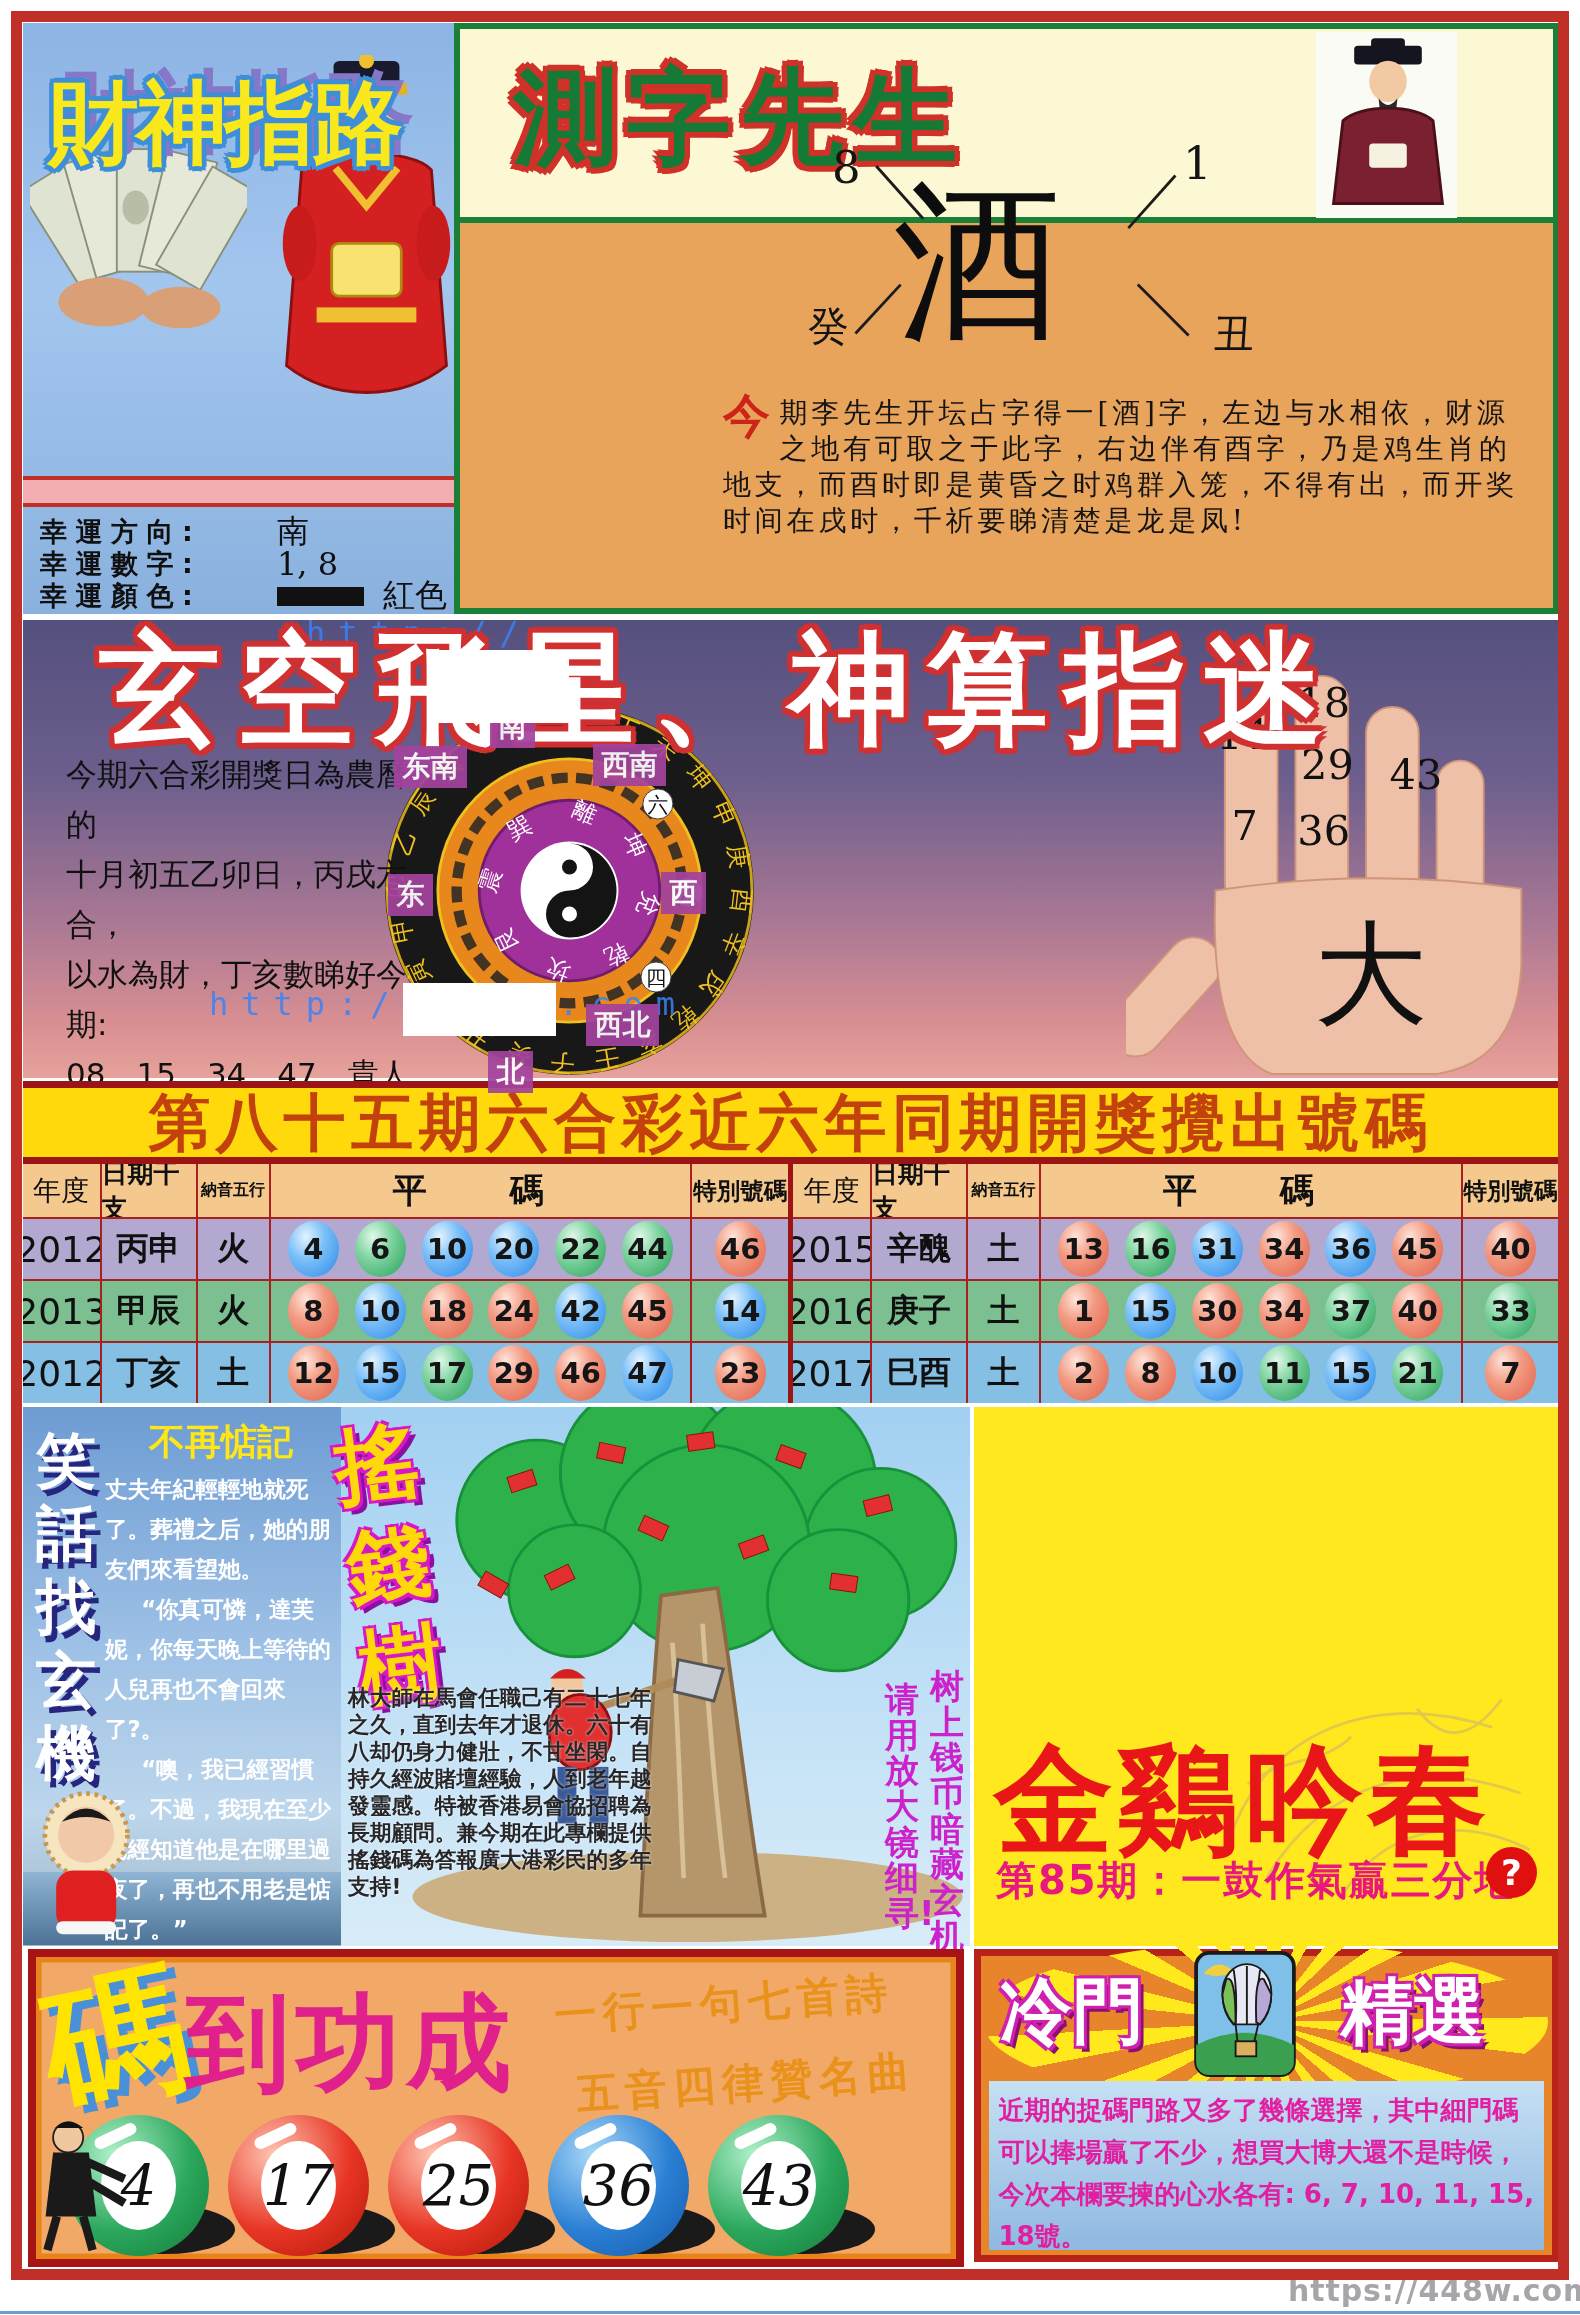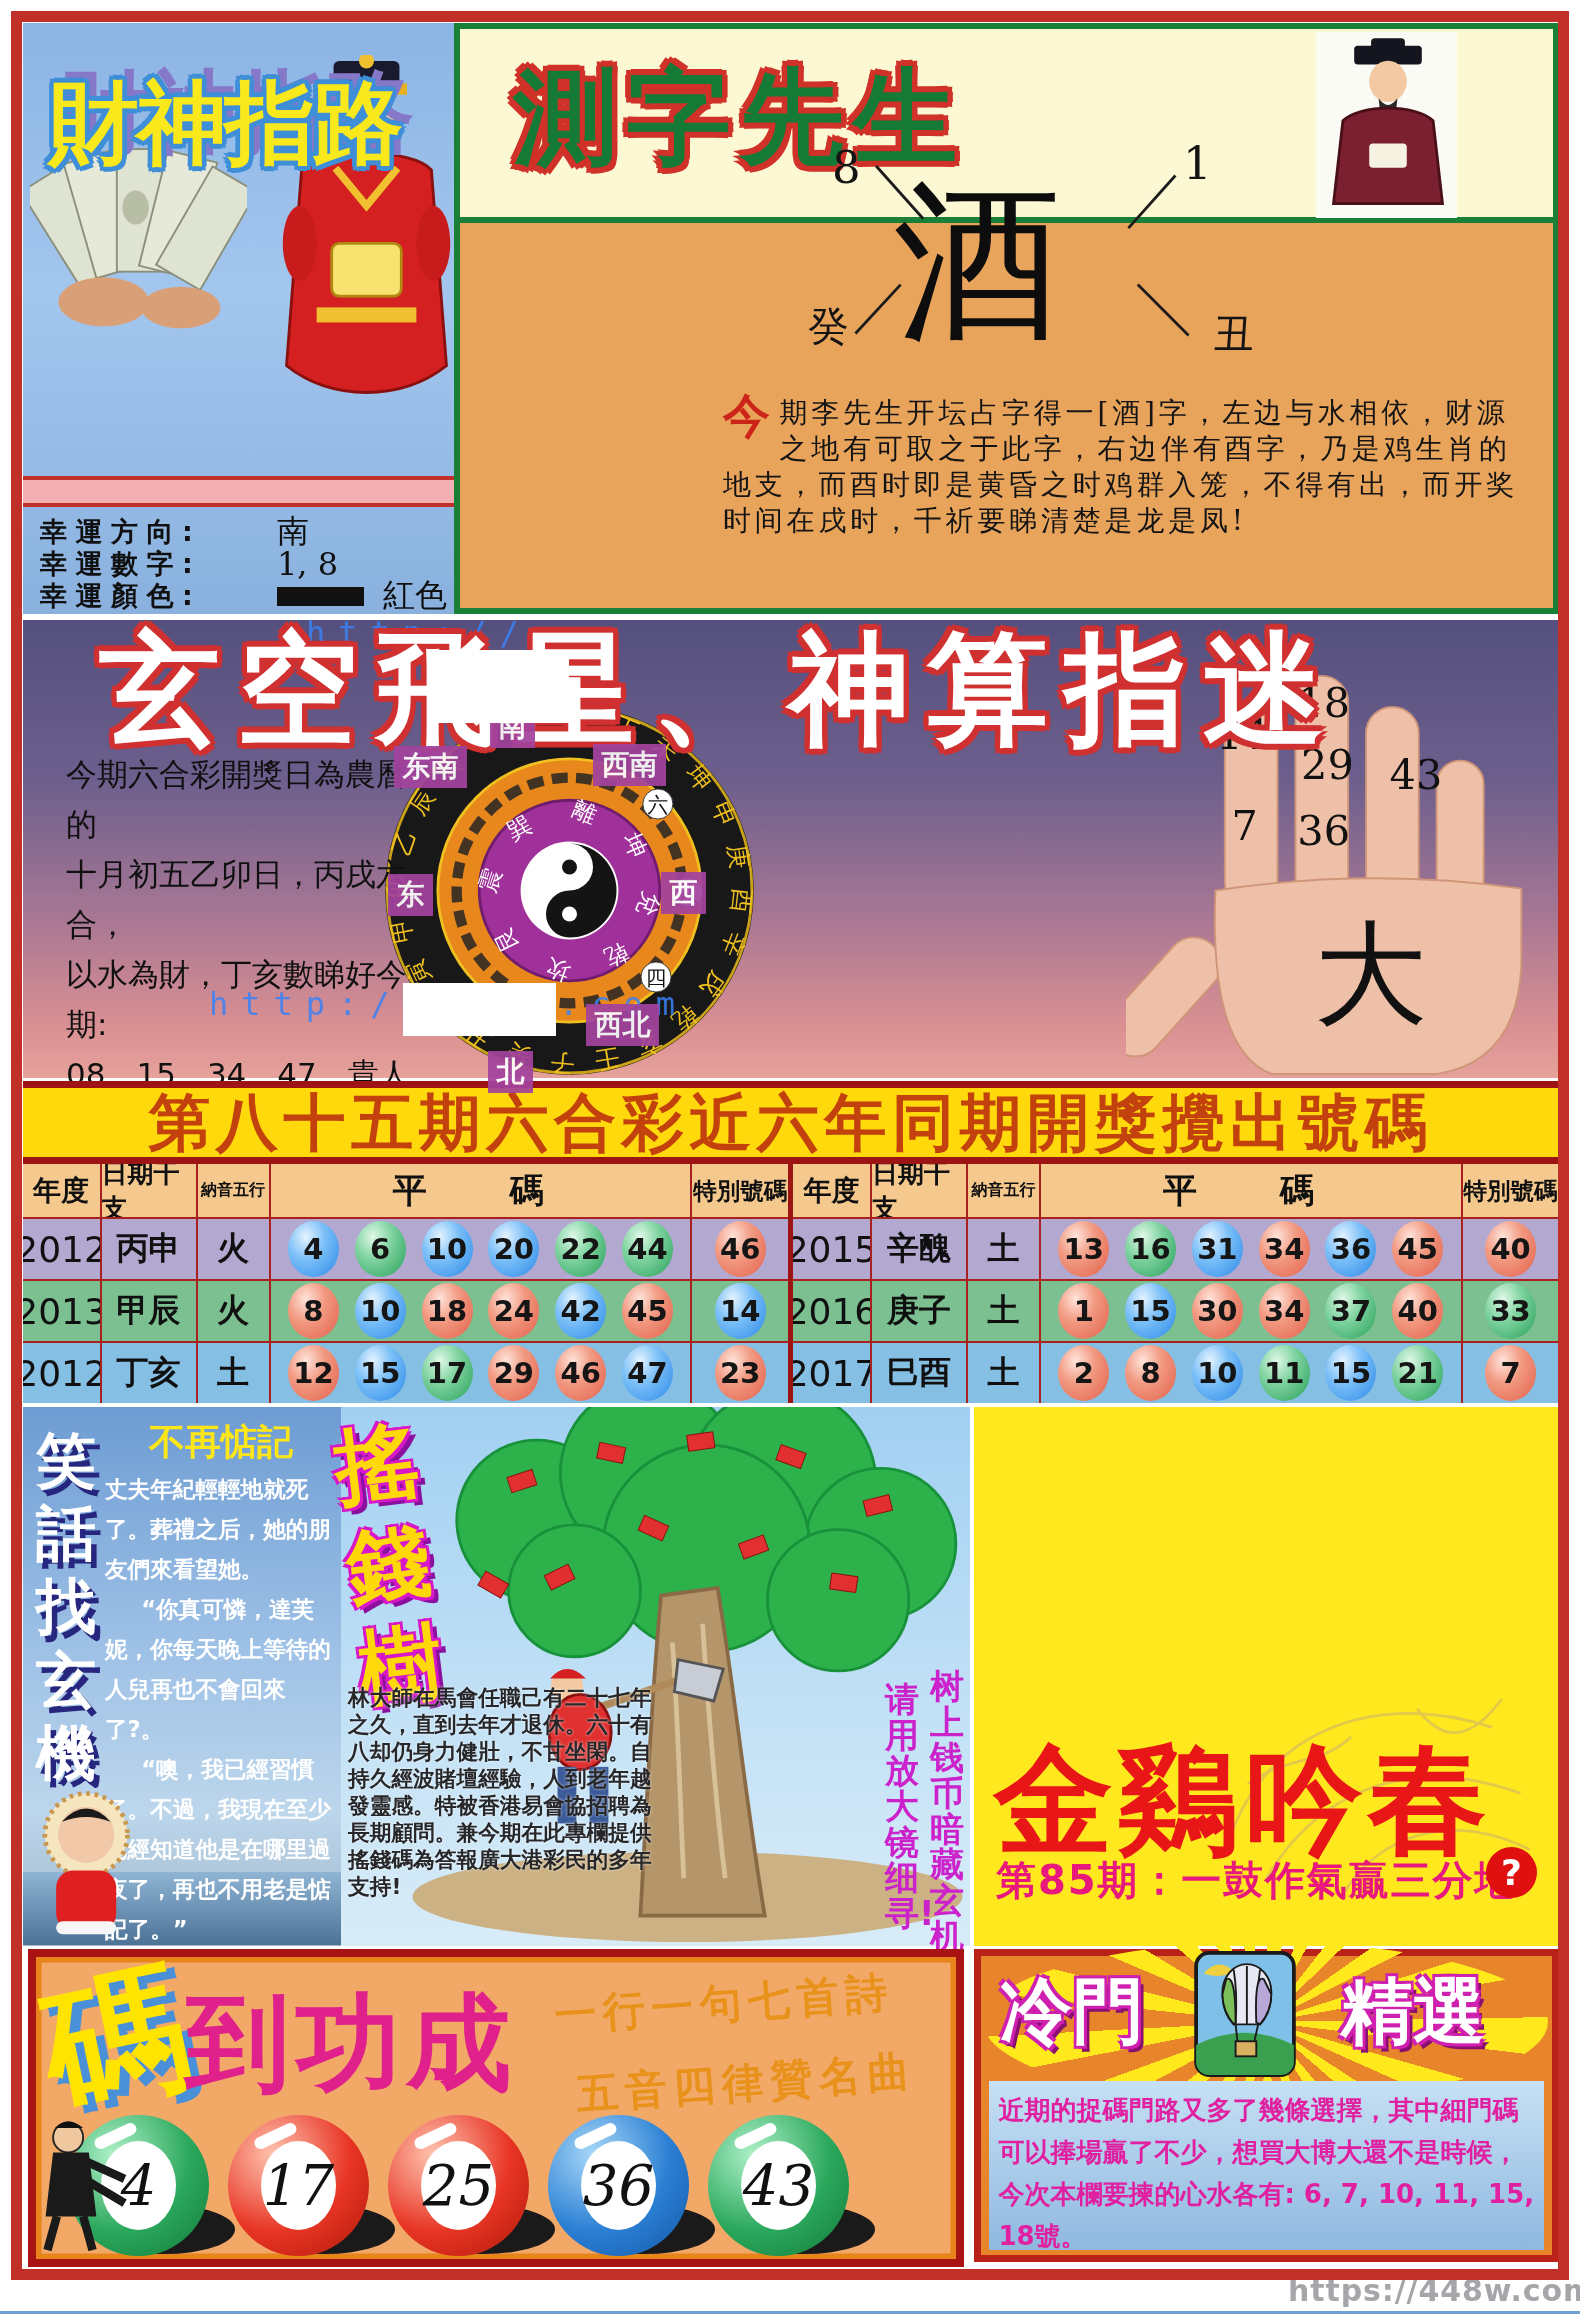--- a/index.html
+++ b/index.html
@@ -66,21 +66,21 @@
 
   
   .p-table{left:22.6px;top:1164px;width:1536px;height:239px;background:#9c1414;
      display:grid;grid-template-columns:1fr 1fr;gap:4.7px;}
   .thalf{background:#f5c98e;display:grid;grid-template-rows:53px 62px 62px 62px;}
   .trow{display:grid;grid-template-columns:79px 96px 73px 1fr 96px;border-top:2.8px solid #a82020;}
   .thead{border-top:none;}
   .tc{display:flex;align-items:center;justify-content:center;border-right:2.8px solid #a82020;
       color:#101010;overflow:hidden;}
   .tc:last-child{border-right:none;}
-  .h-year{font-size:28px;font-weight:bold;text-align:center;}
+  .h-year{font-size:28px;font-weight:normal;text-align:center;}
   .h-gz{font-size:26px;font-weight:bold;}
   .h-el{font-size:16px;font-weight:bold;}
   .h-ping{font-size:34px;font-weight:bold;letter-spacing:24.5px;}
   .h-spec{font-size:23.5px;font-weight:bold;}
   .c-year{font-size:36px;font-weight:500;}
   .c-gz{font-size:32px;font-weight:600;}
   .c-el{font-size:32px;font-weight:600;}
   .c-balls{justify-content:space-around;padding:0 9.4px;}
   .rowA{background:#b3a9d0;} .rowB{background:#7cc092;} .rowC{background:#86bfe4;}
   .ball{width:51px;height:56px;border-radius:50%;display:flex;align-items:center;justify-content:center;

